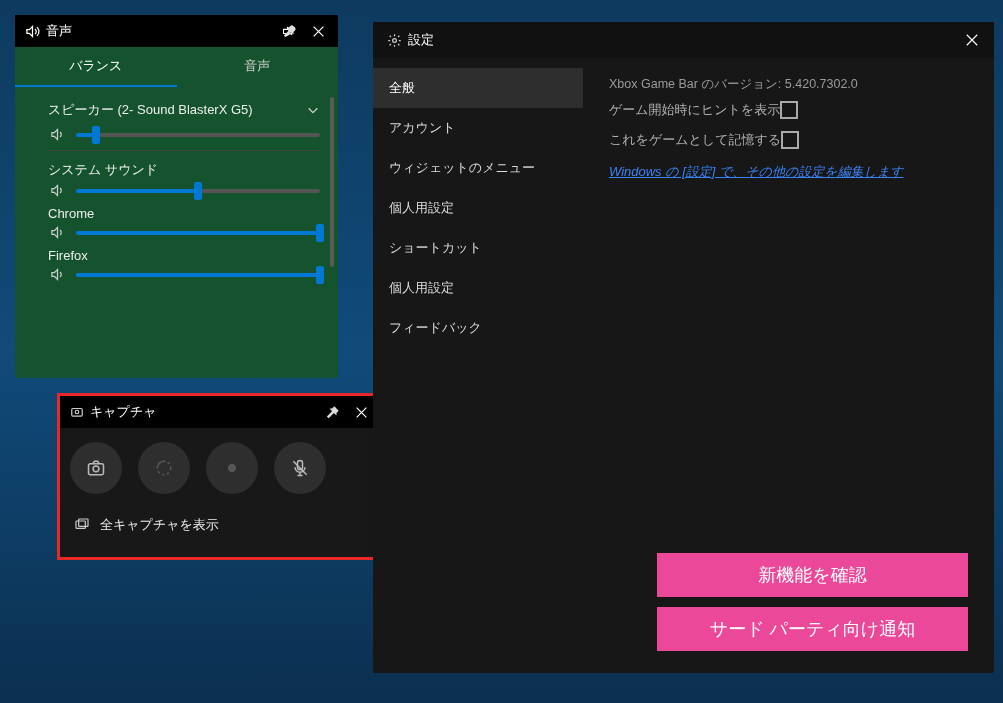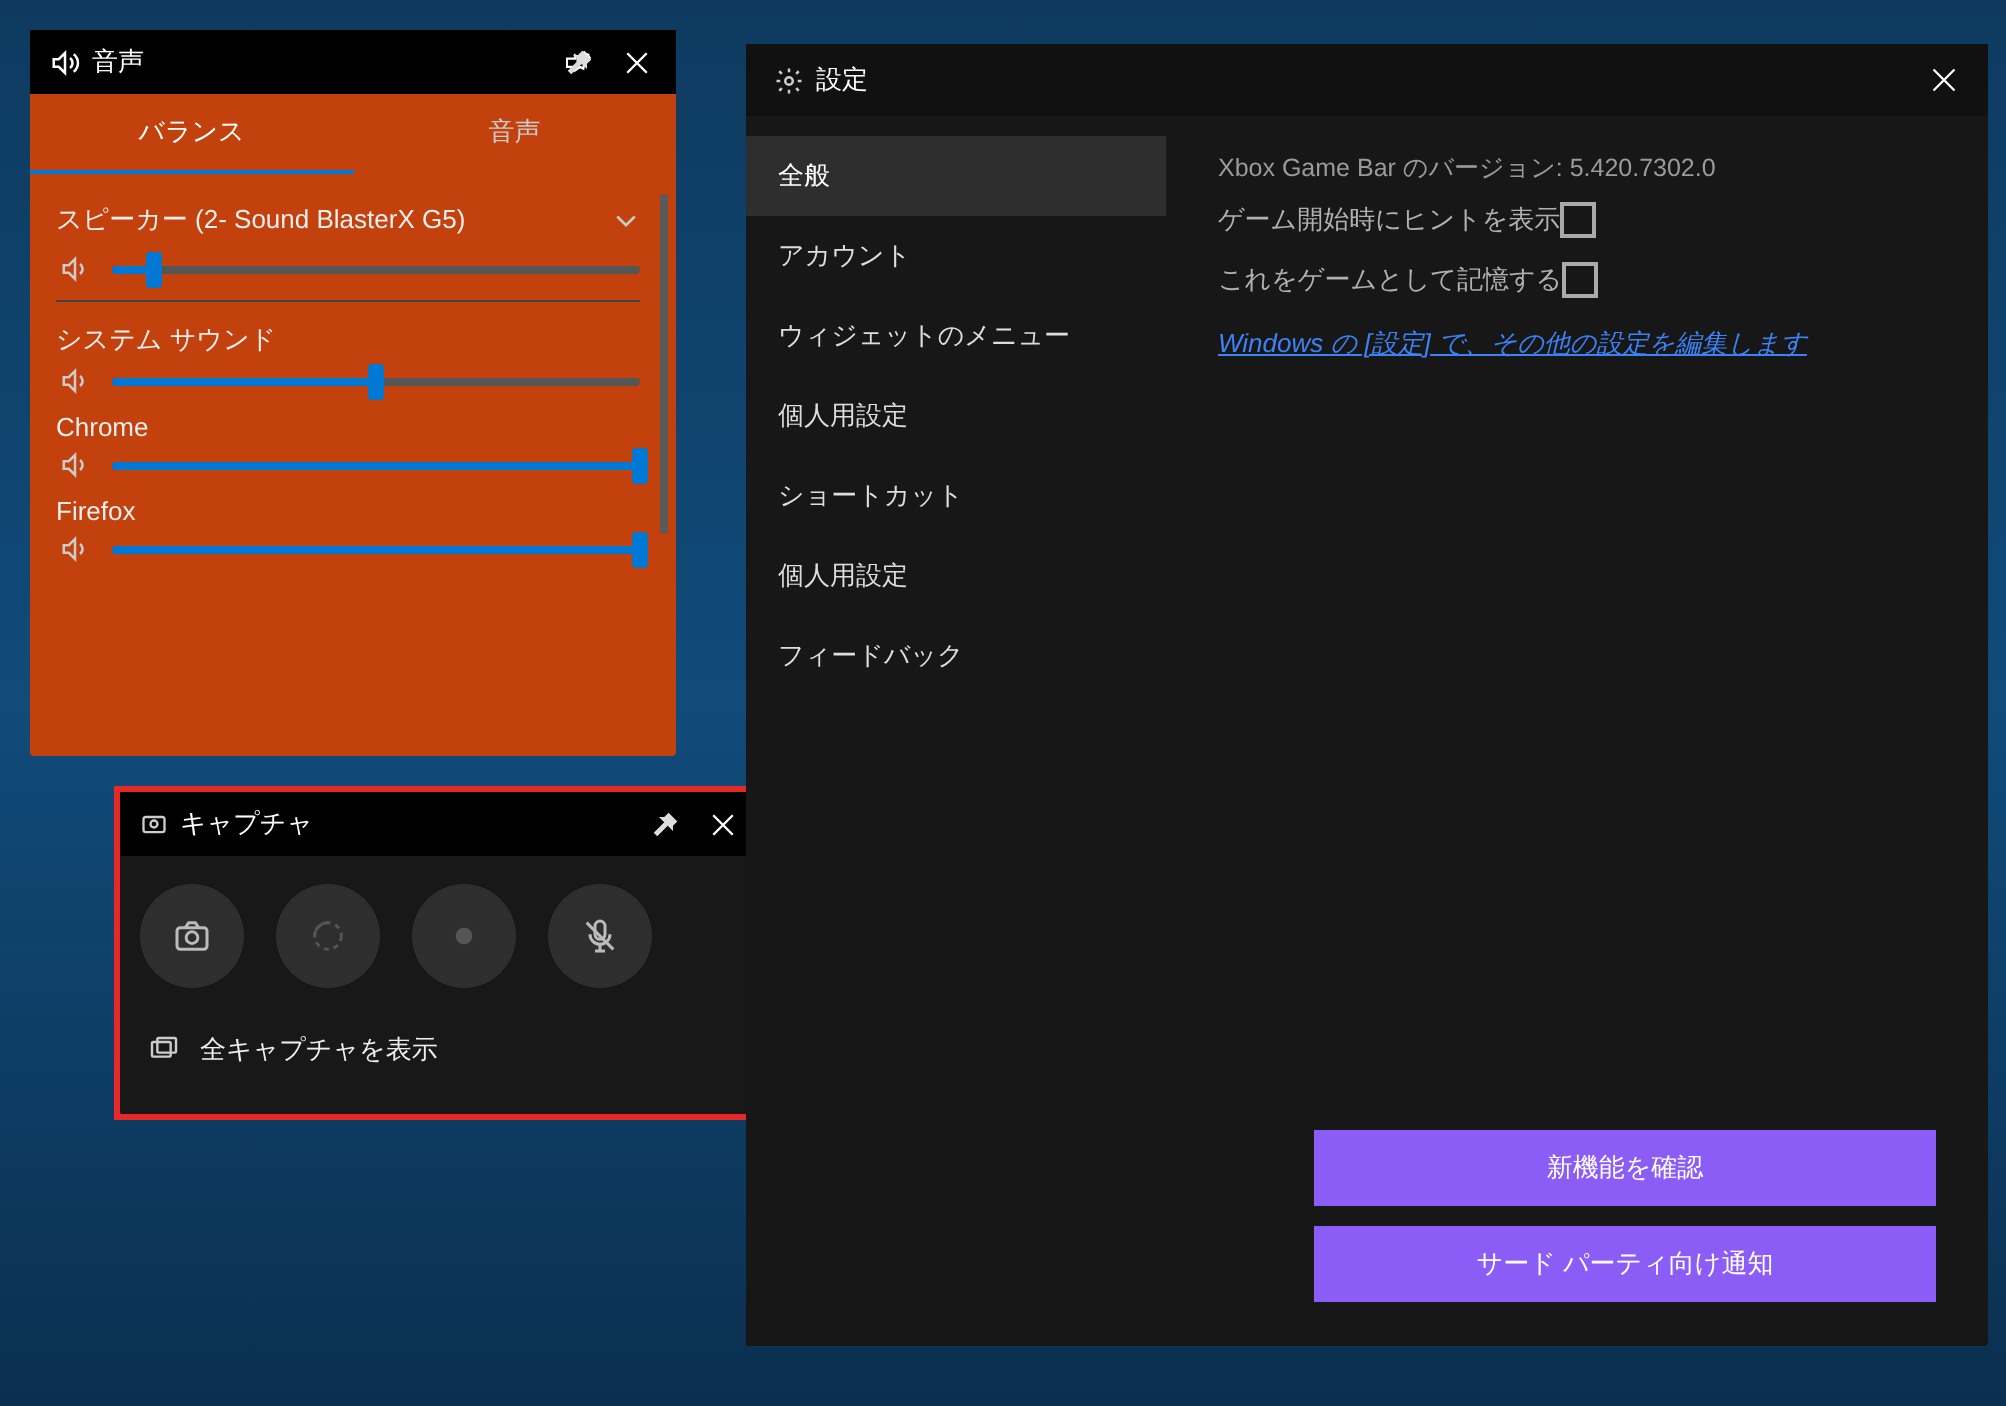--- a/index.html
+++ b/index.html
@@ -6,25 +6,25 @@
 body { width: 1003px; height: 703px; background: linear-gradient(to bottom, #0e3a5f, #104b7a, #0b2f4f); overflow: hidden; position: relative; }
 
 .panel { position: absolute; background: #0a0a0a; color: #fff; border-radius: 2px; }
 
 .panel-header { display: flex; align-items: center; height: 32px; padding: 0 6px 0 10px; background: #000; }
 .panel-title { font-size: 13px; margin-left: 6px; flex: 1; }
 .icon-btn { width: 28px; height: 28px; display: flex; align-items: center; justify-content: center; color: #fff; cursor: pointer; }
 .header-icon { display: flex; align-items: center; justify-content: center; }
 
 
-#audio-panel { left: 15px; top: 15px; width: 323px; height: 363px; background:#c2410c; }
+#audio-panel { left: 15px; top: 15px; width: 323px; height: 363px; background:#14532d; }
 .tabs { display: flex; }
 .tab { flex: 1; text-align: center; padding: 10px 0; font-size: 13px; color: #ccc; cursor: pointer; border-bottom: 2px solid transparent; }
 .tab.active { color: #fff; border-bottom: 2px solid #0078d4; }
-.audio-body { position: relative; padding: 10px 18px 0 13px; height: calc(100% - 80px); overflow: hidden; }
+.audio-body { position: relative; padding: 10px 18px 0 33px; height: calc(100% - 80px); overflow: hidden; }
 .device-row { display: flex; justify-content: space-between; align-items: center; font-size: 13px; color: #eee; padding: 4px 0;}
 .chevron { font-size: 13px; color:#ccc; }
 .slider-row { display: flex; align-items: center; gap: 10px; margin: 4px 0 8px 0; }
 .speaker-icon { width: 18px; display:flex; align-items:center; justify-content:center;}
 .slider { flex: 1; height: 4px; background: #555; position: relative; border-radius: 2px; cursor:pointer;}
 .slider-fill { position: absolute; height: 100%; background: #0078d4; border-radius: 2px; left:0; }
 .slider-thumb { position: absolute; width: 8px; height: 18px; background: #0078d4; border-radius: 2px; top: -7px; transform: translateX(-50%); }
 .divider { height: 1px; background: #444; margin: 8px 0 10px 0; }
 .app-label { font-size: 13px; color: #eee; margin-top:4px; }
 .scrollbar { position:absolute; right:4px; top:10px; width:4px; height: 170px; background:#5a5a5a; border-radius:2px; }
@@ -45,21 +45,21 @@
 .settings-body { flex:1; display:flex; overflow:hidden;}
 .settings-nav { width: 210px; background:#171717; padding-top:10px;}
 .nav-item { padding: 11px 16px; font-size:13px; color:#ddd; cursor:pointer;}
 .nav-item.active { background:#2e2e2e; color:#fff;}
 .settings-main { flex:1; position:relative; padding: 18px 26px 0 26px; color:#b0b0b0; font-size:13px;}
 .version-row { color:#9a9a9a; font-size:12.5px; margin-bottom:2px;}
 .option-row { display:flex; justify-content:flex-start; align-items:center; padding: 6px 0;}
 .checkbox { width:18px; height:18px; border:2px solid #aaa; cursor:pointer; flex-shrink:0;}
 .link { color:#3b82f6; text-decoration:underline; font-size:13px; cursor:pointer; display:inline-block; margin-top:8px;font-style:italic;}
 .bottom-buttons { position:absolute; left:26px; right:26px; bottom:22px; display:flex; flex-direction:column; gap:10px;}
-.action-btn { background:#8b5cf6; color:#fff; text-align:center; padding:10px 0; font-size:13px; cursor:pointer;margin-left:48px;}
+.action-btn { background:#ec4899; color:#fff; text-align:center; padding:10px 0; font-size:18px; cursor:pointer;margin-left:48px;}
 
 svg { display:block; }
 </style>
 </head>
 <body>
 
 <div class="panel" id="audio-panel">
   <div class="panel-header">
     <span class="header-icon">
       <svg width="15" height="15" viewBox="0 0 24 24" fill="none" stroke="#fff" stroke-width="2">

